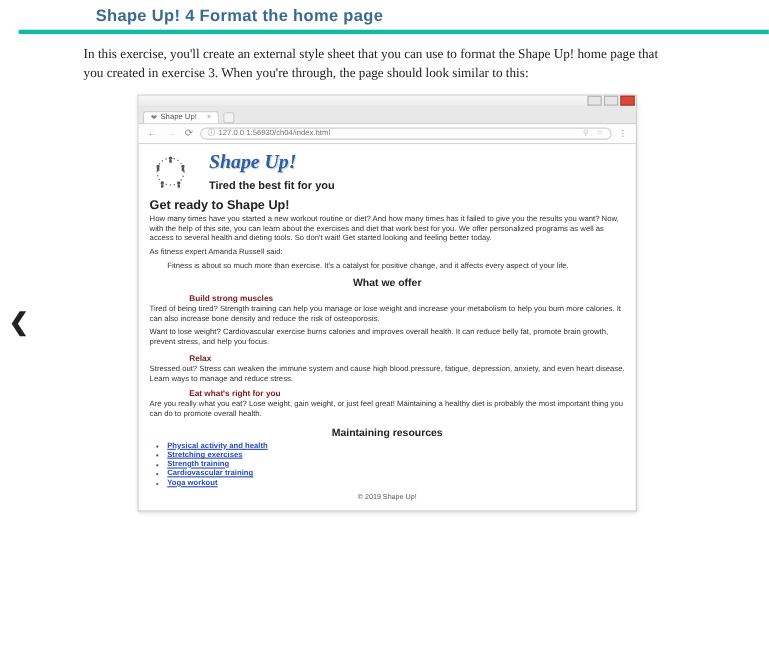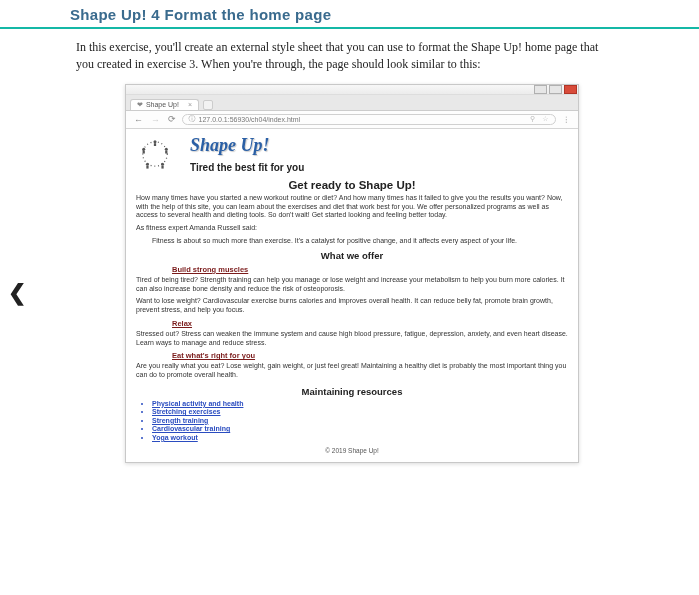--- a/index.html
+++ b/index.html
@@ -9,22 +9,23 @@
     width: 699px;
     height: 595px;
     position: relative;
     overflow: hidden;
   }
   .page-title {
     color: #3a6b8e;
     font-weight: bold;
     font-size: 15px;
     padding: 6px 103px 4px 70px;
-    border-bottom: 2px solid #14b8a6;
+    border-bottom: 4px solid #14b8a6;
     letter-spacing: 0.3px;
+    margin-left: 17px;
   }
   .intro {
     font-family: Georgia, 'Times New Roman', serif;
     font-size: 12px;
     color: #222;
     padding: 10px 90px 6px 76px;
     line-height: 1.45;
   }
   .prev-arrow {
     position: absolute;
@@ -138,21 +139,20 @@
   }
   .hero-sub {
     font-weight:bold;
     font-size:10px;
     margin-top:6px;
   }
   h1.sec {
     font-size:11.5px;
     font-weight:bold;
     margin:6px 0 3px 0;
-    text-align:center;
   }
   h2.sub {
     font-size:9.5px;
     font-weight:bold;
     margin:6px 0 3px 0;
     text-align:center;
   }
   p.body {
     font-size:7px;
     line-height:1.25;
@@ -161,21 +161,20 @@
   }
   p.quote {
     font-size:7px;
     margin:3px 0 4px 16px;
     color:#333;
   }
   .linkhead {
     font-size:7.5px;
     font-weight:bold;
     color:#7a1a1a;
-    text-decoration:underline;
     margin:4px 0 2px 0;
     padding-left:36px;
   }
   ul.res {
     margin:3px 0 4px 16px;
     padding:0;
   }
   ul.res li {
     font-size:7px;
     color:#2a4cc0;

